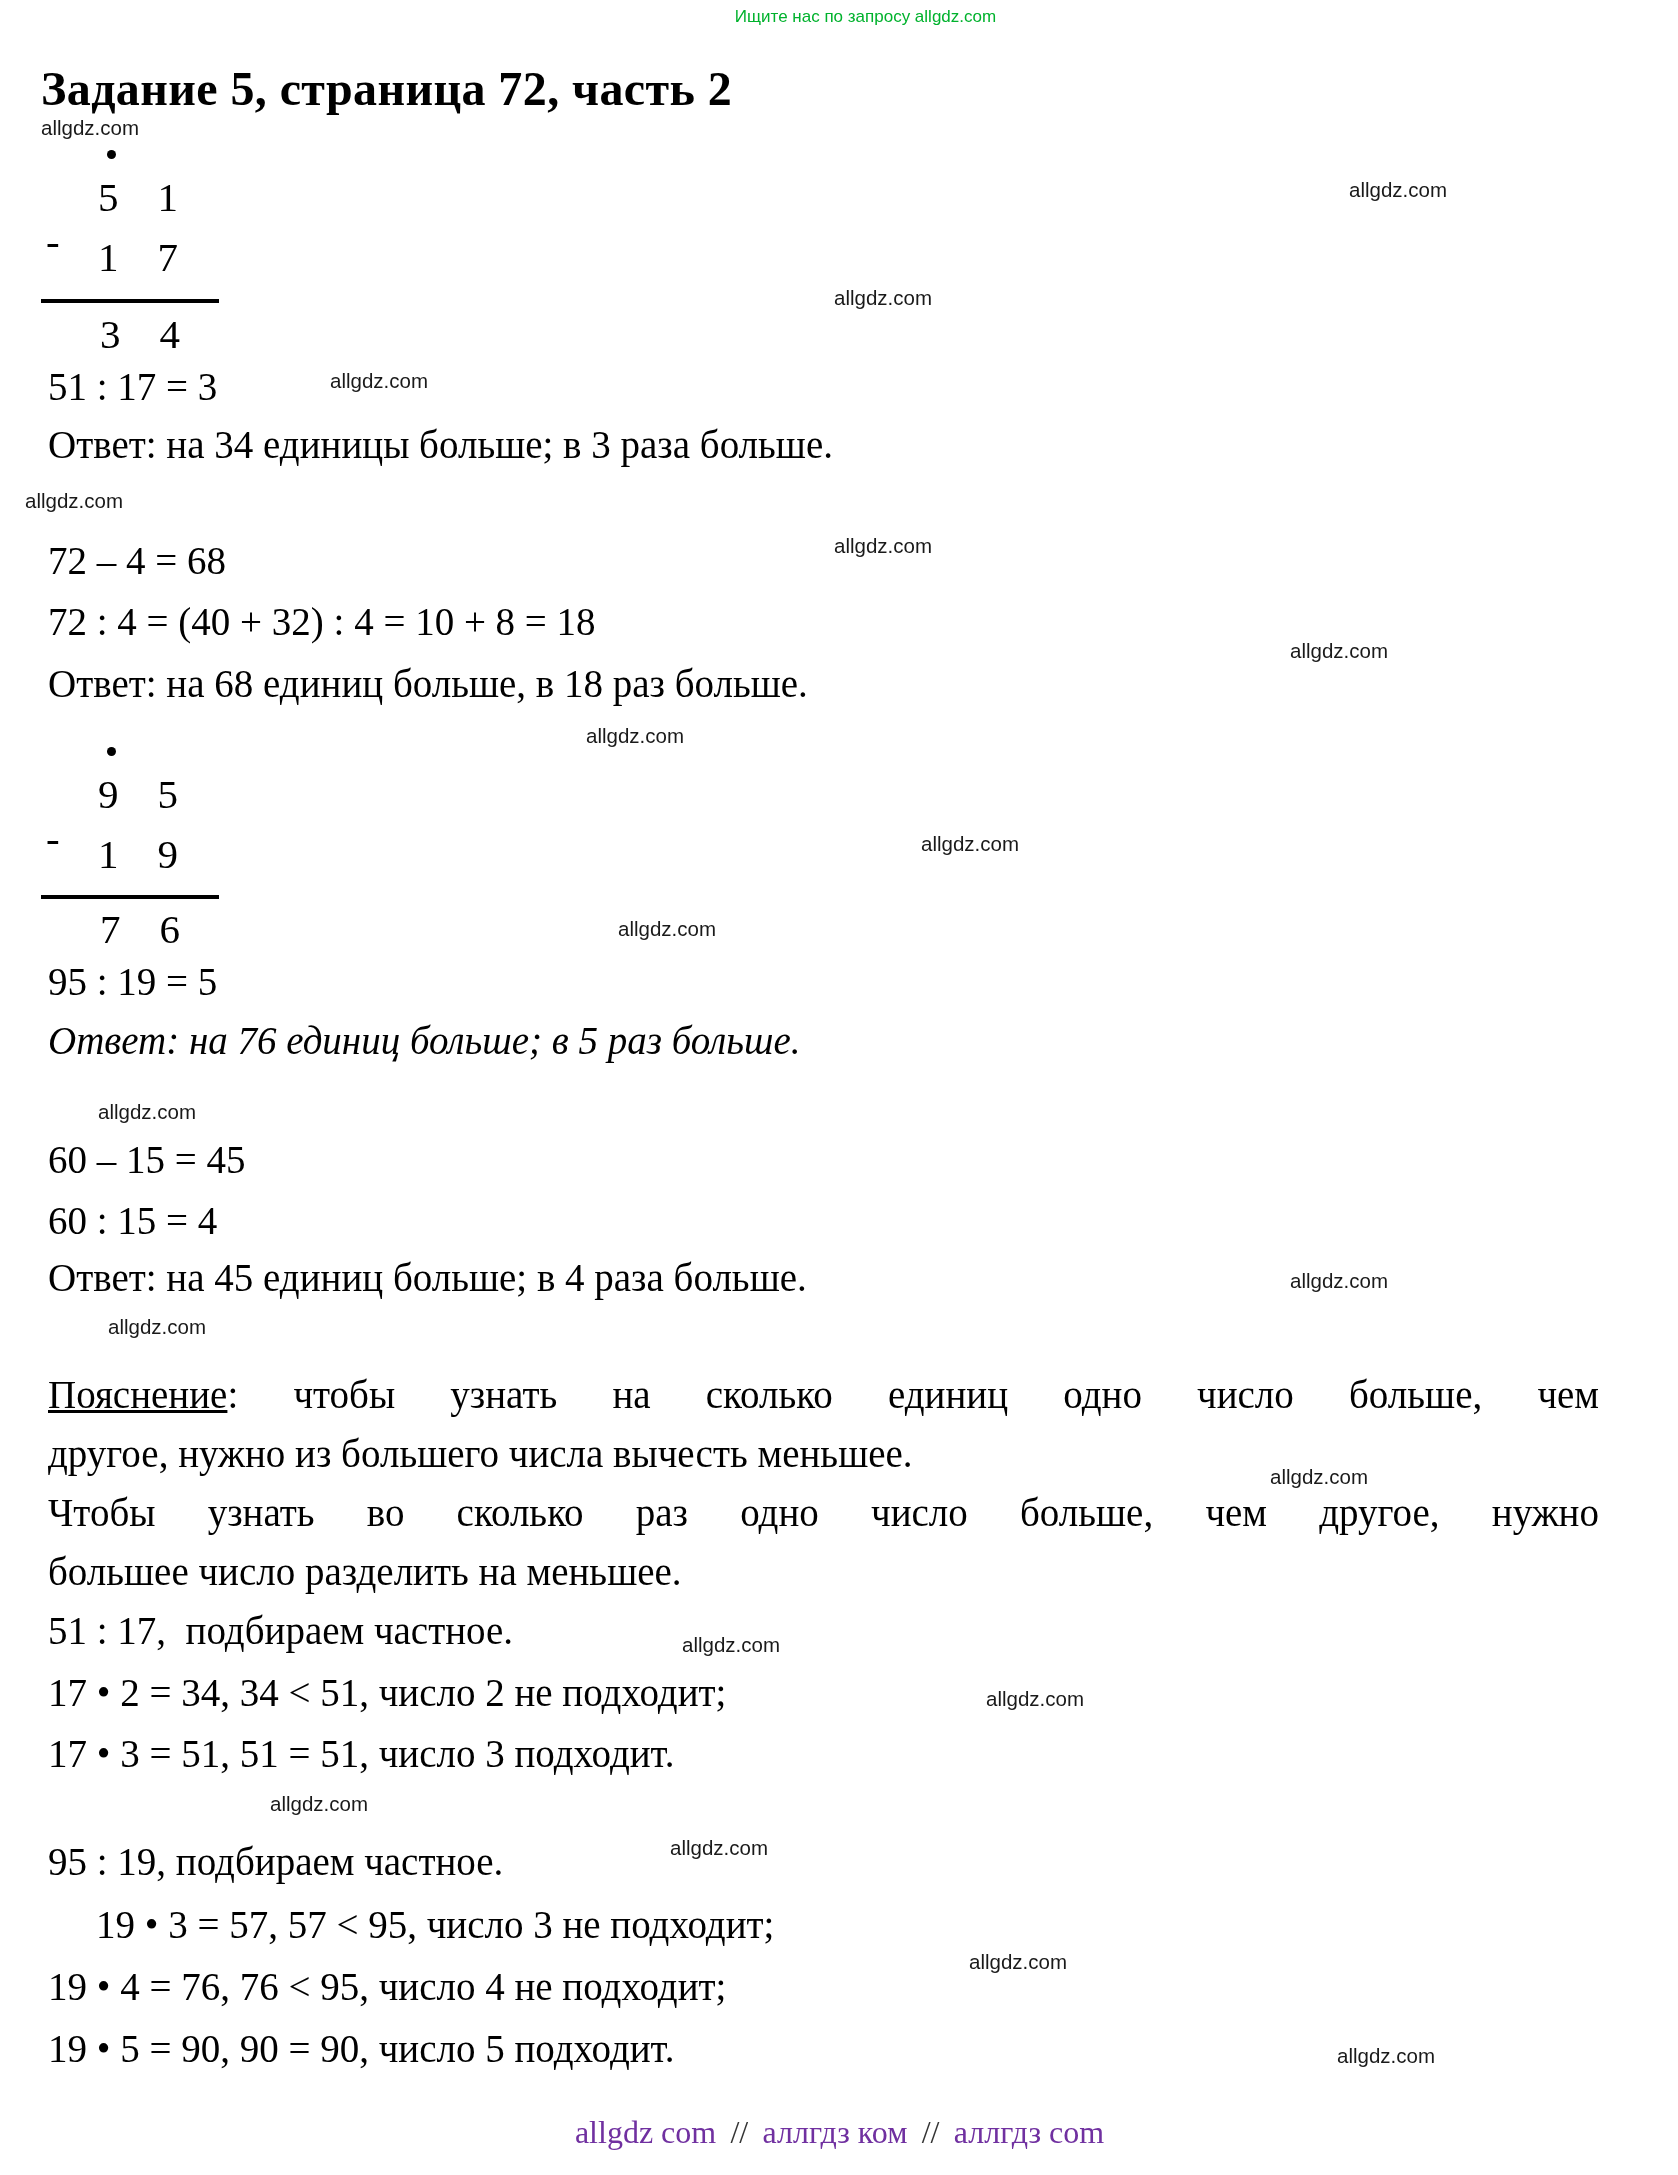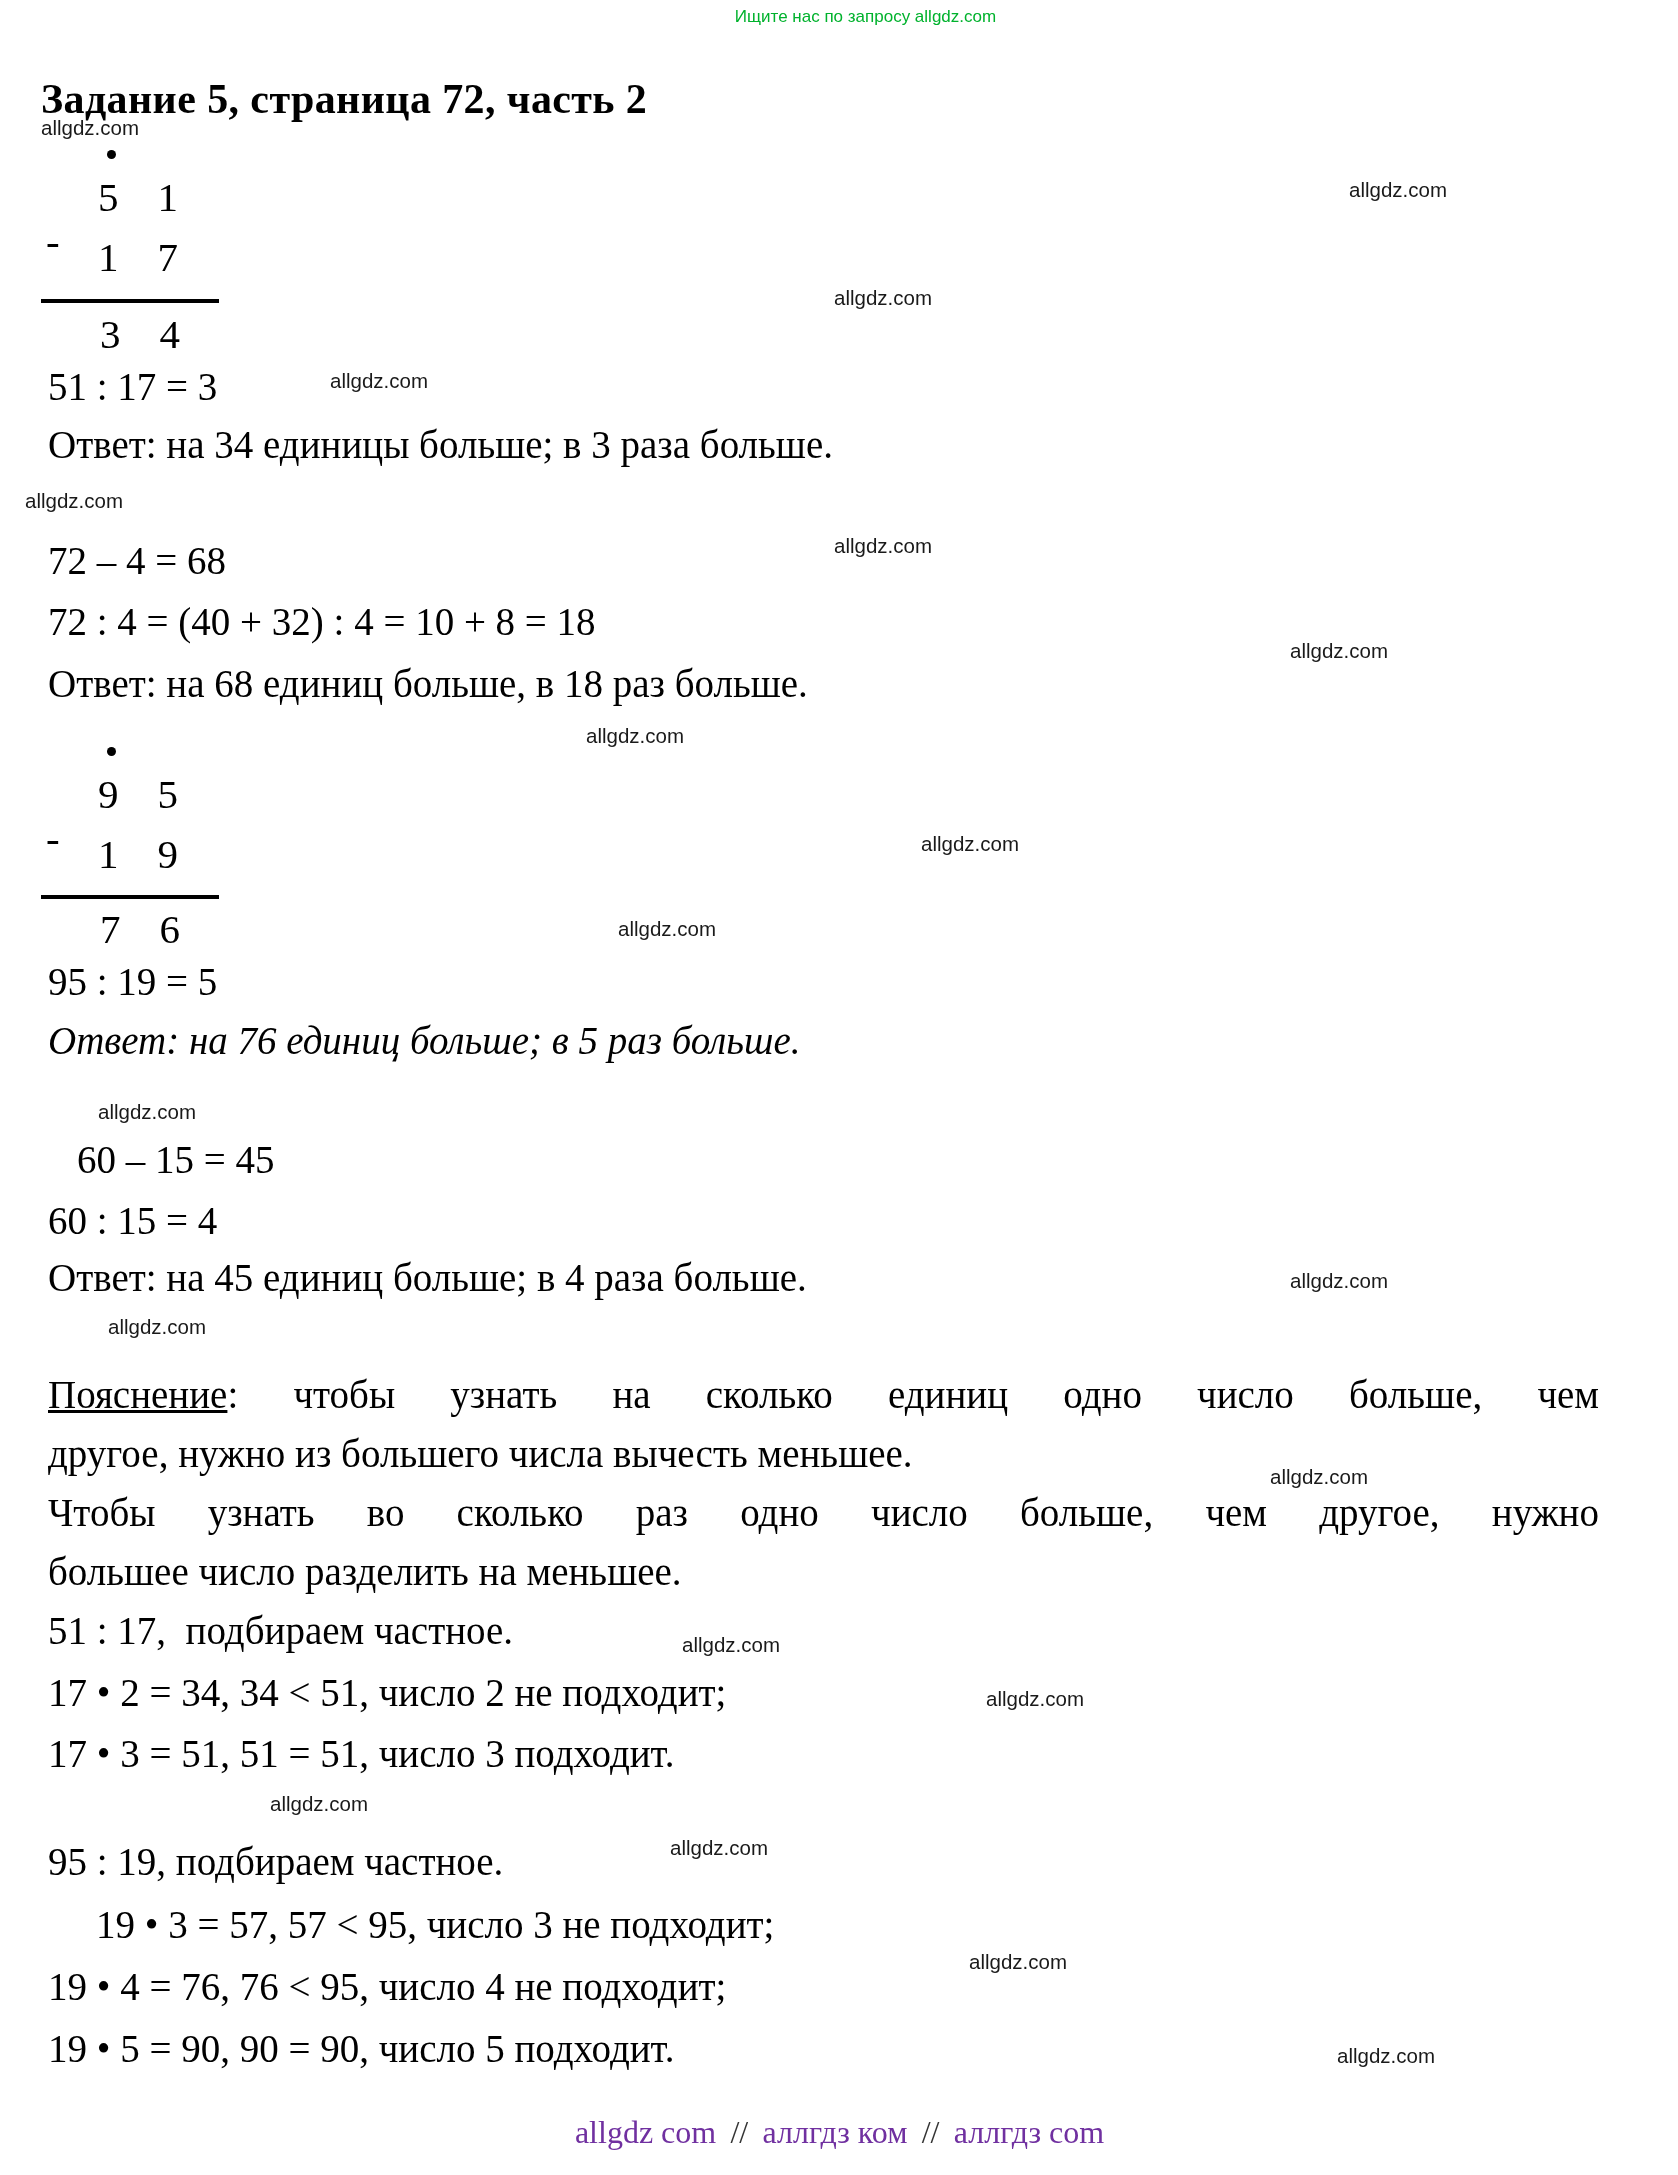--- a/index.html
+++ b/index.html
@@ -17,25 +17,24 @@
   .promo {
     left:8px; top:7.1px; width:100%;
     text-align:center;
     font-family:"Liberation Sans", sans-serif;
     font-size:17px;
     color:#00B22D;
     padding-left:36px;
   }
   .title {
     left:41px; top:61px;
-    font-size:42px;
+    font-size:48px;
     font-weight:bold;
     letter-spacing:0.4px;
     white-space:nowrap;
-    margin-top:14px;
   }
   .wm {
     font-family:"Liberation Sans", sans-serif;
     font-size:20.5px;
     color:#1a1a1a;
     white-space:nowrap;
   }
   .line {
     font-size:39px;
     white-space:pre;
@@ -145,21 +144,21 @@
   </div>
   <div class="abs rule" style="left:41px; top:895px; width:178px;"></div>
   <div class="abs digits" style="left:100px; top:907px;">
     <span>7</span>
     <span>6</span>
   </div>
 
   <div class="abs line" style="left:48px; top:959px;">95 : 19 = 5</div>
   <div class="abs line" style="left:48px; top:1018px;font-style:italic;">Ответ: на 76 единиц больше; в 5 раз больше.</div>
 
-  <div class="abs line" style="left:48px; top:1137px;margin-left:29px;">60 – 15 = 45</div>
+  <div class="abs line" style="left:48px; top:1137px;">60 – 15 = 45</div>
   <div class="abs line" style="left:48px; top:1198px;text-align:center;">60 : 15 = 4</div>
   <div class="abs line" style="left:48px; top:1255px;">Ответ: на 45 единиц больше; в 4 раза больше.</div>
 
   <div class="abs just" style="left:48px; top:1372px;"><span class="ul">Пояснение</span><span>: чтобы узнать на сколько единиц одно число больше, чем</span></div>
   <div class="abs plain" style="left:48px; top:1431px;">другое, нужно из большего числа вычесть меньшее.</div>
   <div class="abs just" style="left:48px; top:1490px;">Чтобы узнать во сколько раз одно число больше, чем другое, нужно</div>
   <div class="abs plain" style="left:48px; top:1549px;">большее число разделить на меньшее.</div>
 
   <div class="abs line" style="left:48px; top:1608px;">51 : 17,  подбираем частное.</div>
   <div class="abs line" style="left:48px; top:1670px;">17 • 2 = 34, 34 &lt; 51, число 2 не подходит;</div>

